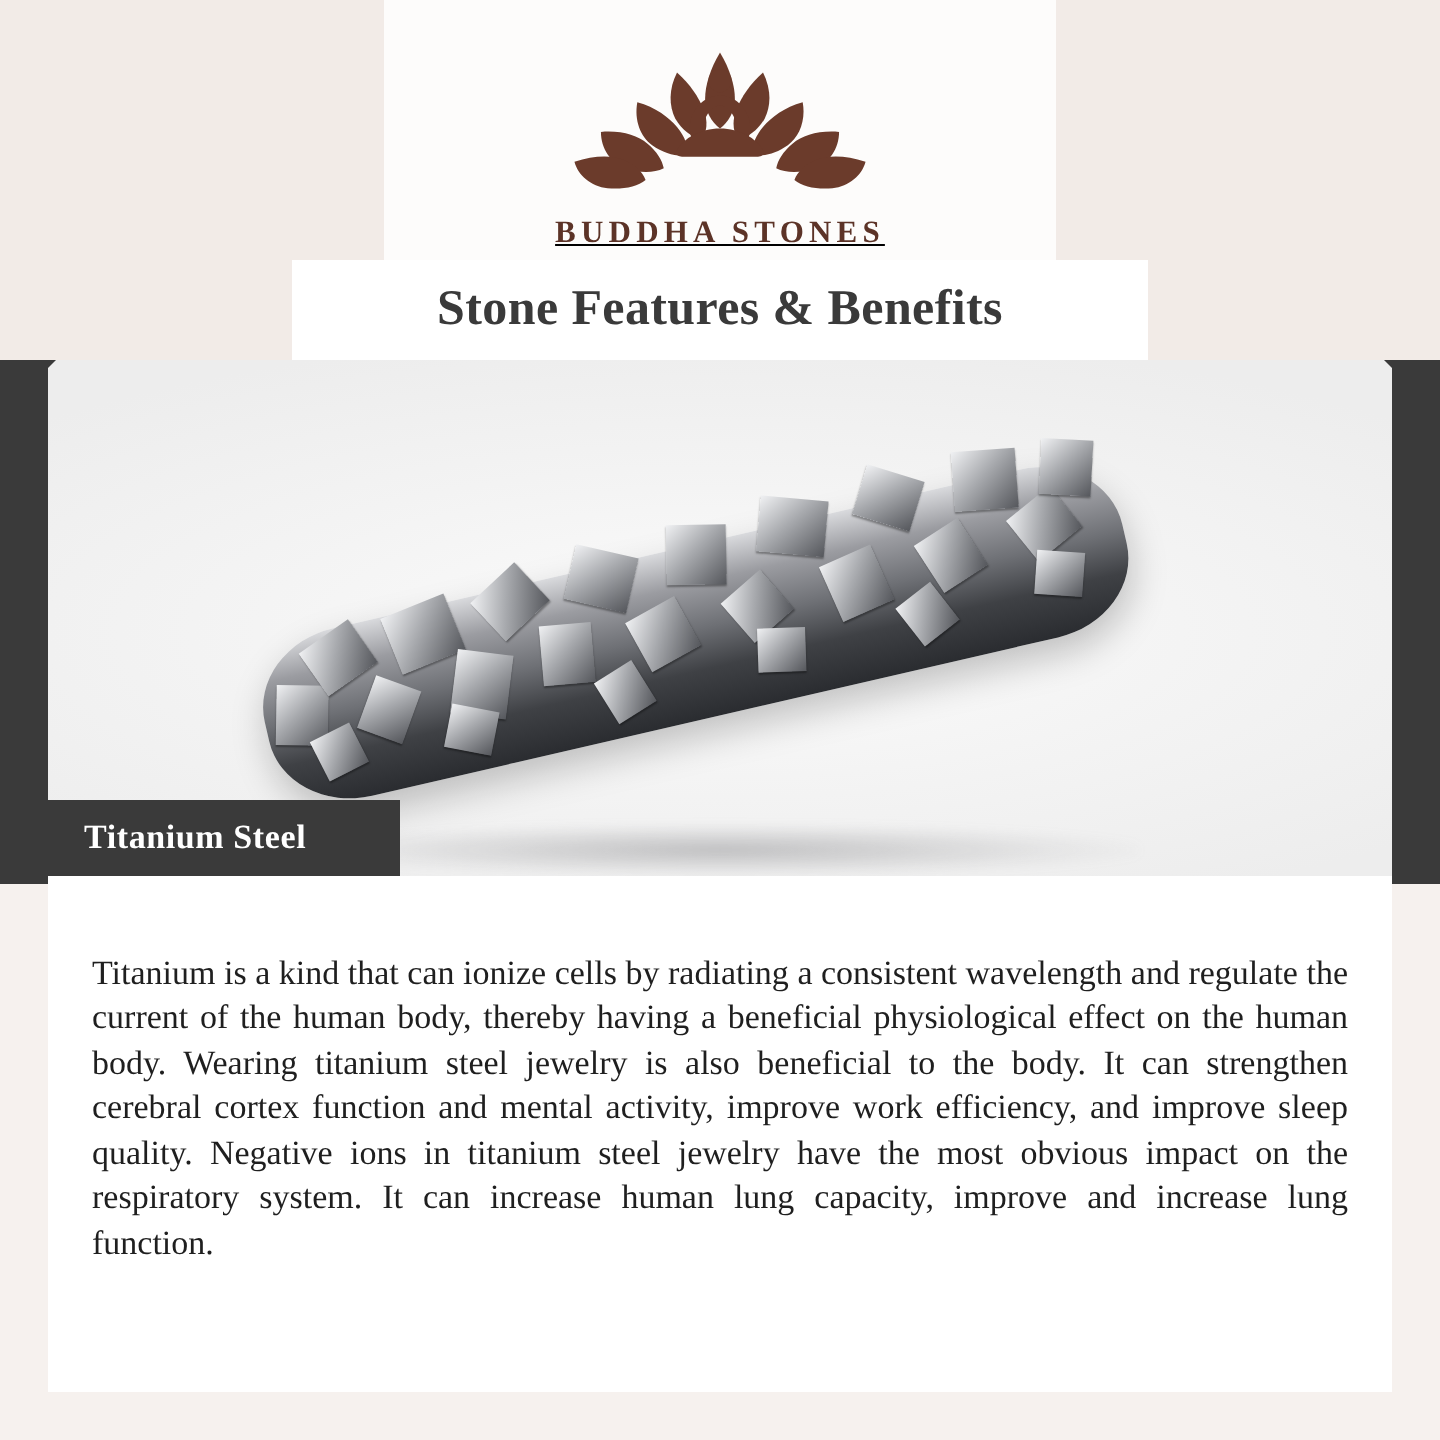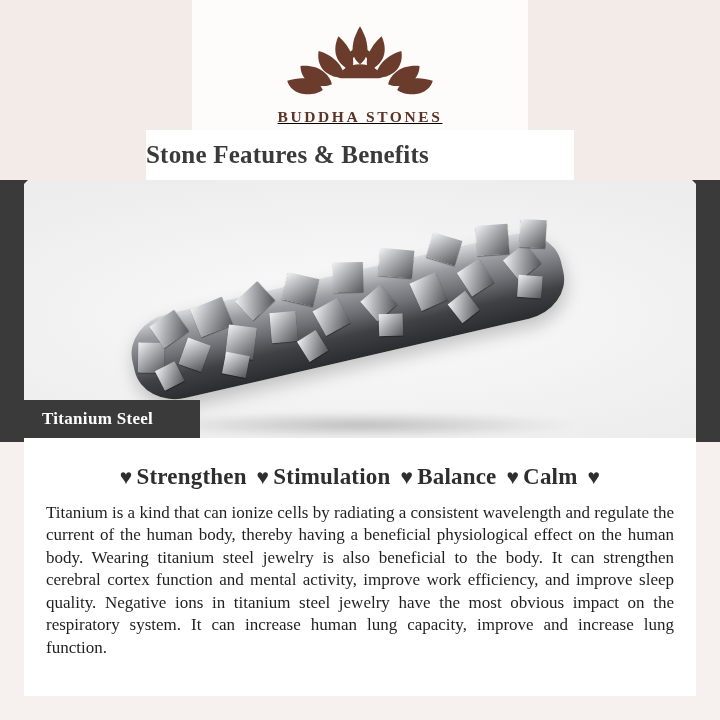--- a/index.html
+++ b/index.html
@@ -82,20 +82,21 @@
   
   .title-bar {
     position: absolute;
     left: 146px;
     top: 130px;
     width: 428px;
     height: 50px;
     background: #ffffff;
     display: flex;
     align-items: center;
+    justify-content: center;
     box-shadow: 0 1px 0 rgba(0,0,0,0.03);
   }
   .title-bar h1 {
     margin: 0;
     font-size: 25px;
     font-weight: 700;
     color: #3a3a3a;
     font-family: "Liberation Serif", serif;
     letter-spacing: 0.2px;
   }
@@ -333,24 +334,17 @@
   </div>
 
   <div class="edge-left-top"></div>
   <div class="edge-right-top"></div>
 
   <div class="stone-label">
     <span>Titanium Steel</span>
   </div>
 
   <div class="body-panel">
-    <div class="keywords">
-      <span class="heart">♥</span><span>Strengthen</span>
-      <span class="heart">♥</span><span>Stimulation</span>
-      <span class="heart">♥</span><span>Balance</span>
-      <span class="heart">♥</span><span>Calm</span>
-      <span class="heart">♥</span>
-    </div>
     <p class="desc">Titanium is a kind that can ionize cells by radiating a consistent wavelength and regulate the current of the human body, thereby having a beneficial physiological effect on the human body. Wearing titanium steel jewelry is also beneficial to the body. It can strengthen cerebral cortex function and mental activity, improve work efficiency, and improve sleep quality. Negative ions in titanium steel jewelry have the most obvious impact on the respiratory system. It can increase human lung capacity, improve and increase lung function.</p>
   </div>
 
   <div class="edge-bottom"></div>
 </div>
 
 </body></html>

